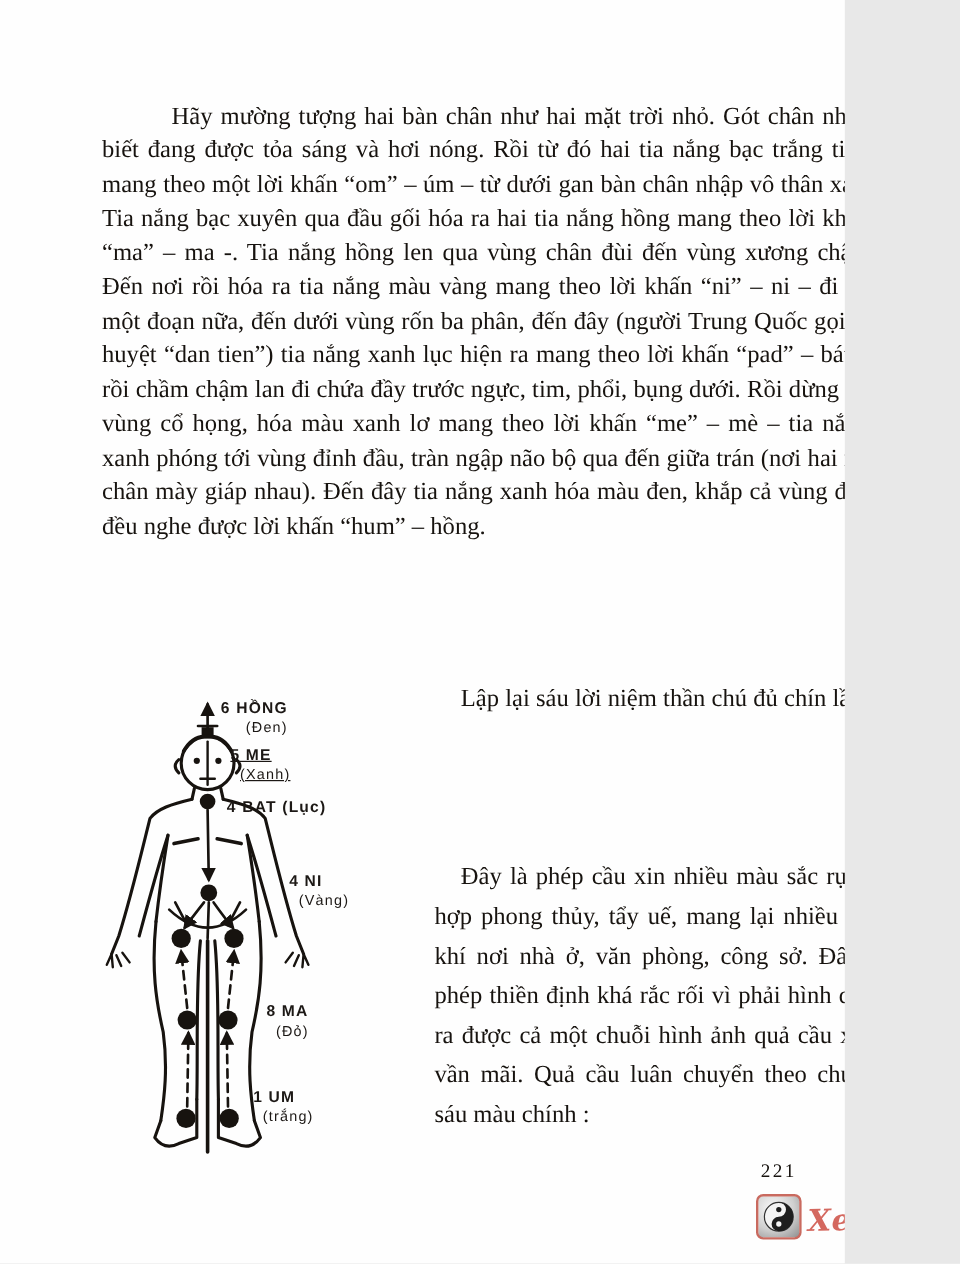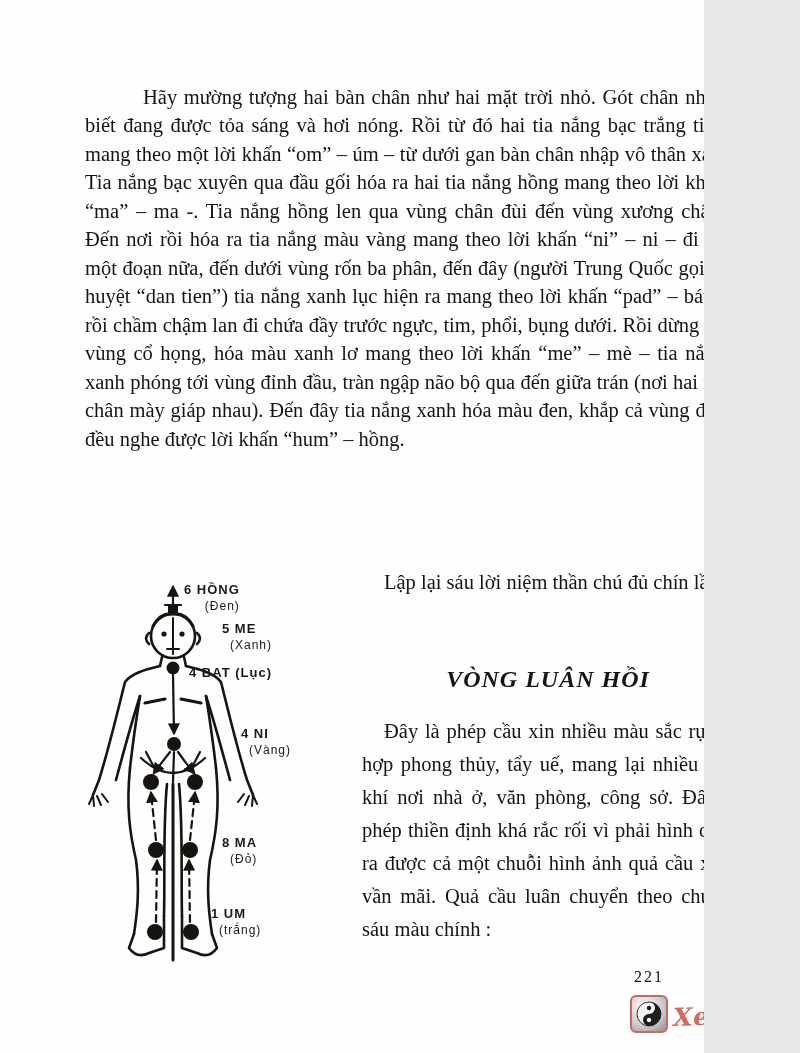--- a/index.html
+++ b/index.html
@@ -138,21 +138,21 @@
           <circle cx="70" cy="360" r="8"></circle>
           <circle cx="106" cy="360" r="8"></circle>
         </g>
       </g>
     </svg>
 
     <div class="fig-label" style="left:99px;top:9px;text-align:right;">
       <span>6 HỒNG</span>
       <span class="l2">(Đen)</span>
     </div>
-    <div class="fig-label" style="left:137px;top:48px;">
+    <div class="fig-label" style="left:107px;top:48px;text-decoration:underline;">
       <span>5 ME</span>
       <span class="l2">(Xanh)</span>
     </div>
     <div class="fig-label" style="left:104px;top:92px;">
       <span>4 BAT (Lục)</span>
     </div>
     <div class="fig-label" style="left:156px;top:153px;">
       <span>4 NI</span>
       <span class="l2">(Vàng)</span>
     </div>
@@ -162,21 +162,20 @@
     </div>
     <div class="fig-label" style="left:126px;top:333px;">
       <span>1 UM</span>
       <span class="l2">(trắng)</span>
     </div>
 
   </div>
 
   <p class="right-col-intro">Lập lại sáu lời niệm thần chú đủ chín lần.</p>
 
-  <h2 class="section-heading">VÒNG LUÂN HỒI</h2>
 
   <p class="right-col-body">Đây là phép cầu xin nhiều màu sắc rực rỡ hợp phong thủy, tẩy uế, mang lại nhiều sinh khí nơi nhà ở, văn phòng, công sở. Đây là phép thiền định khá rắc rối vì phải hình dung ra được cả một chuỗi hình ảnh quả cầu xoay vần mãi. Quả cầu luân chuyển theo chu kỳ sáu màu chính :</p>
 
   <div class="page-number">221</div>
 
   <div class="watermark">
     <div class="wm-icon">
       <svg viewBox="0 0 28 28" width="28" height="28">
         <circle cx="14" cy="14" r="12" fill="#f4f4f4" stroke="#333" stroke-width="1"></circle>
         <path d="M14,2 A12,12 0 0 1 14,26 A6,6 0 0 1 14,14 A6,6 0 0 0 14,2 Z" fill="#1e1e1e"></path>

